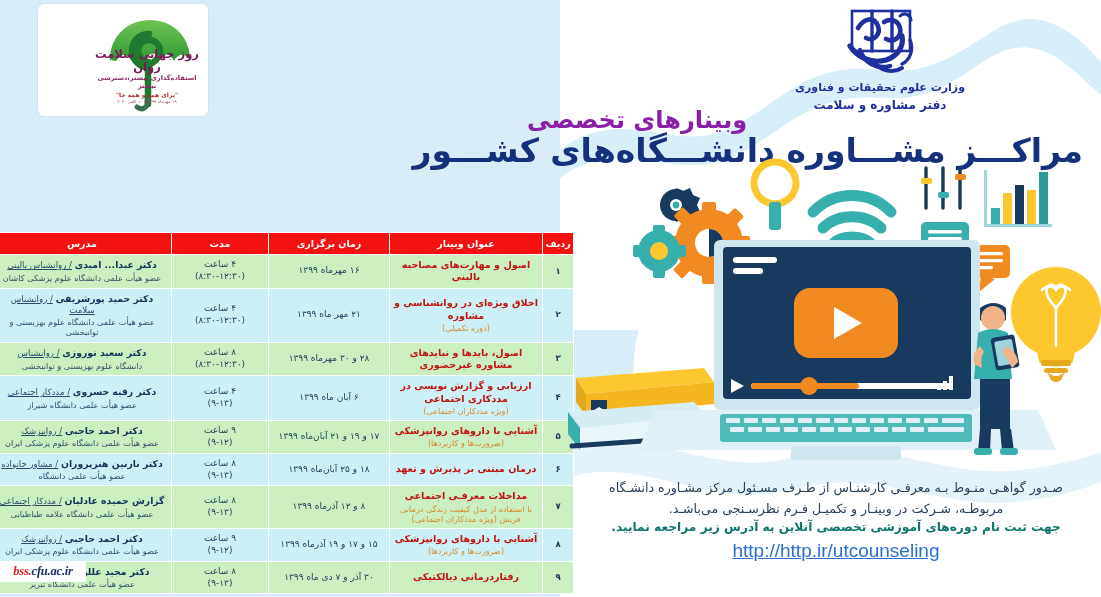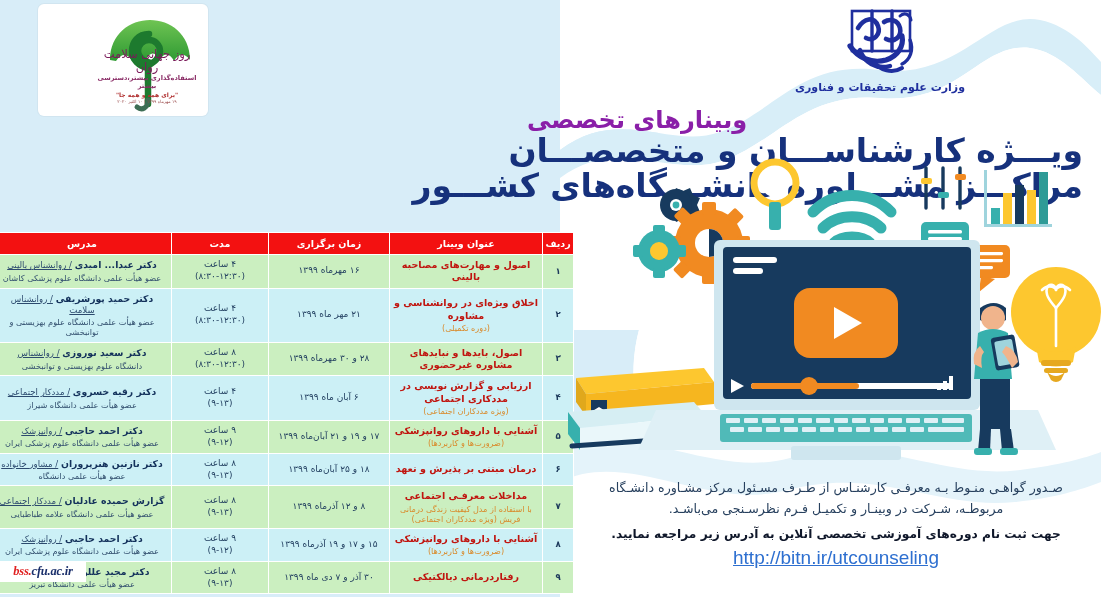--- a/index.html
+++ b/index.html
@@ -28,21 +28,21 @@
   .logo-umbrella{
     position:absolute;left:38px;top:4px;width:170px;height:112px;
     background:#ffffff;border-radius:6px;
     box-shadow:0 0 0 1px rgba(0,0,0,.03);
     overflow:hidden;
   }
   .logo-mhd-text{
     position:absolute;right:8px;top:44px;width:106px;text-align:center;
     color:#7b1a5a;line-height:1.15;
   }
-  .logo-mhd-l1{font-size:11.5px;font-weight:normal;letter-spacing:-.3px;}
+  .logo-mhd-l1{font-size:11.5px;font-weight:bold;letter-spacing:-.3px;}
   .logo-mhd-l2{font-size:6.6px;font-weight:bold;color:#8a2c66;margin-top:1px;}
   .logo-mhd-l3{font-size:6px;font-weight:bold;color:#b03030;margin-top:1px;}
   .logo-mhd-l4{font-size:4.4px;color:#9a4a4a;margin-top:1px;}
 
   .logo-org{
     position:absolute;left:760px;top:6px;width:240px;height:112px;text-align:center;
   }
   .org-mark{width:132px;height:72px;margin:0 auto;display:block;}
   .org-l1{font-size:11px;font-weight:bold;color:#1f2f9e;margin-top:3px;}
   .org-l2{font-size:12px;font-weight:bold;color:#1f2f9e;margin-top:4px;}
@@ -102,21 +102,21 @@
   
   .illus{position:absolute;left:566px;top:150px;width:535px;height:322px;}
 
   
   .foot{position:absolute;left:586px;top:478px;width:500px;text-align:center;direction:rtl;}
   .foot-note{
     font-size:12.6px;color:#27405e;line-height:1.65;font-weight:500;
     letter-spacing:.2px;
   }
   .foot-cta{
-    font-size:12.2px;color:#0f172a;font-weight:bold;margin-top:7px;letter-spacing:-.1px;
+    font-size:12.2px;color:#0f766e;font-weight:bold;margin-top:0;letter-spacing:-.1px;
   }
   .foot-url{
     display:inline-block;margin-top:6px;font-size:19px;color:#2d6fd0;
     text-decoration:underline;direction:ltr;font-family:"Liberation Sans",sans-serif;
   }
 </style>
 </head>
 <body>
 
 <div id="poster">
@@ -169,25 +169,25 @@
         <path d="M44,22 C50,12 60,10 64,20 C67,28 60,36 52,32" stroke-width="4.6"></path>
         <path d="M70,16 C76,12 84,14 86,22 C88,31 80,37 72,33" stroke-width="4.6"></path>
         <path d="M86,10 C90,6 96,8 97,14" stroke-width="3"></path>
         <path d="M36,40 C44,52 58,58 72,54 C84,50 90,40 88,30" stroke-width="5.2"></path>
         <path d="M46,44 C50,56 62,64 76,60" stroke-width="4.4"></path>
         <path d="M60,56 C66,64 78,68 88,62" stroke-width="4"></path>
         <path d="M96,34 C100,44 96,54 88,58" stroke-width="3.4"></path>
       </g>
     </svg>
     <div class="org-l1">وزارت علوم تحقیقات و فناوری</div>
+    <div class="org-l2">دفتر مشاوره و سلامت</div>
   </div>
 
   <div class="headline">
     <div class="hl-kicker">وبینارهای تخصصی</div>
-    <div class="hl-1">ویـــژه کارشناســـان و متخصصـــان</div>
     <div class="hl-2">مراکـــز مشـــاوره دانشـــگاه‌های کشـــور</div>
   </div>
 
   <div class="tbl-wrap">
     <table class="sched">
       <thead>
         <tr>
           <th class="c-no">ردیف</th>
           <th class="c-title">عنوان وبینار</th>
           <th class="c-date">زمان برگزاری</th>
@@ -543,16 +543,16 @@
       <rect x="427" y="186" width="24" height="33" rx="3" fill="#173a5e" transform="rotate(-10 439 202)"></rect>
       <rect x="430" y="190" width="18" height="25" rx="2" fill="#9fd4dd" transform="rotate(-10 439 202)"></rect>
       <path d="M440,196 q10,4 12,16 l-6,6 q-6,-12 -10,-16 z" fill="#f0b48c"></path>
       <path d="M414,196 q-8,6 -6,18 l8,4 q-2,-12 2,-16 z" fill="#f0b48c"></path>
     </g>
   </svg>
 
   <div class="foot">
     <div class="foot-note">صـدور گواهـی منـوط بـه معرفـی کارشنـاس از طـرف مسـئول مرکز مشـاوره دانشـگاه مربوطـه، شـرکت در وبینـار و تکمیـل فـرم نظرسـنجی می‌باشـد.</div>
     <div class="foot-cta">جهت ثبت نام دوره‌های آموزشی تخصصی آنلاین به آدرس زیر مراجعه نمایید.</div>
-    <a class="foot-url" href="#">http://bitn.ir/utcounseling</a>
+    <a class="foot-url" href="#">http://http.ir/utcounseling</a>
   </div>
 
 </div>
 
 </body></html>

